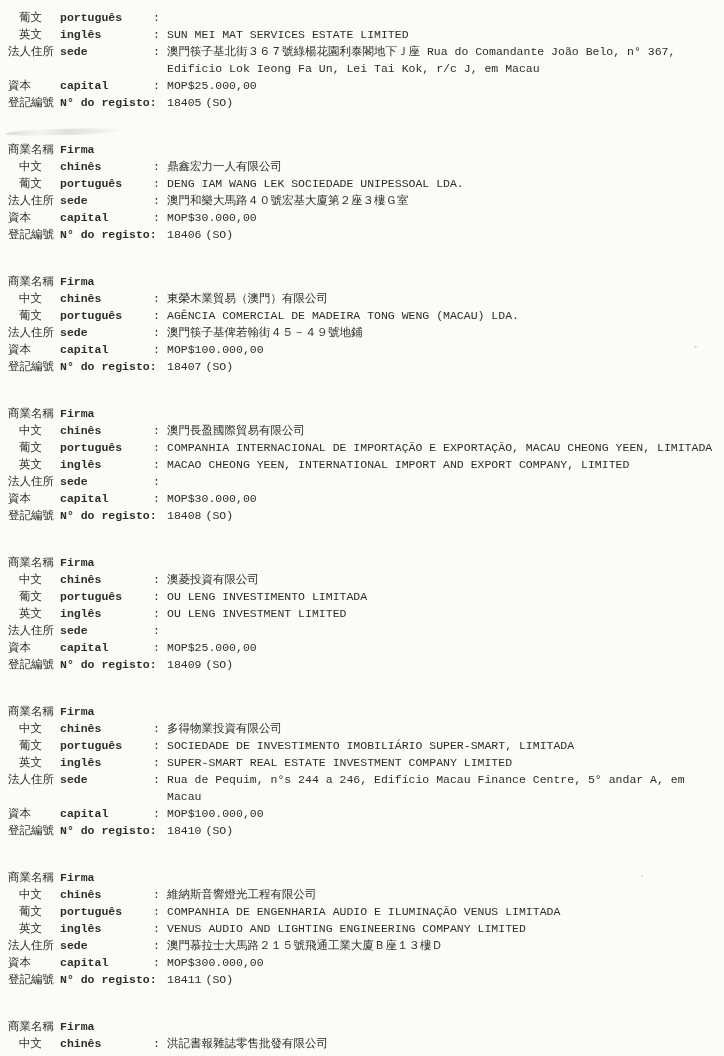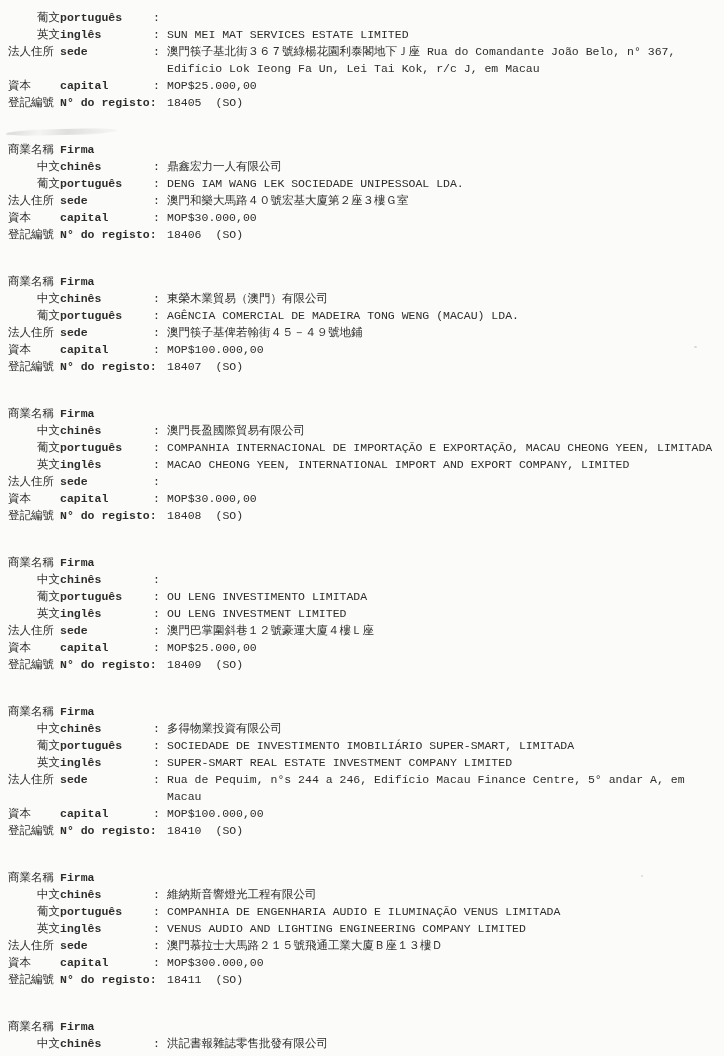--- a/index.html
+++ b/index.html
@@ -12,25 +12,25 @@
   }
   .page{position:relative;padding:9px 0 0 8px;}
   .entry{margin-bottom:30px;}
   .row{
     display:grid;
     grid-template-columns:52px 93px 14px 1fr;
     line-height:17px;align-items:baseline;
   }
   .cell{display:block;}
   .zh{white-space:nowrap;overflow:visible;}
-  .row.indent .zh{padding-left:11px;text-align:right;}
+  .row.indent .zh{padding-left:11px;}
   .pt{white-space:nowrap;overflow:visible;font-weight:bold;}
   .colon{white-space:pre;}
   .val{white-space:pre-wrap;max-width:549px;word-break:break-word;}
-  .so{margin-left:14px;}
+  .so{margin-left:4px;}
   
   .smudge{
     position:absolute;left:6px;top:129px;width:112px;height:6px;
     background:linear-gradient(93deg,
       rgba(140,140,140,.30) 0%,rgba(190,190,190,.12) 30%,
       rgba(150,150,150,.28) 55%,rgba(200,200,200,.10) 100%);
     border-radius:60% 40% 55% 45%/70% 50% 70% 40%;
     transform:rotate(-1.2deg);
     filter:blur(.6px);
   }
@@ -200,38 +200,38 @@
       <div class="row">
     <span class="cell zh">商業名稱</span>
     <span class="cell pt">Firma</span>
     <span class="cell colon"></span>
     <span class="cell val"></span>
   </div>
       <div class="row indent">
     <span class="cell zh">中文</span>
     <span class="cell pt">chinês</span>
     <span class="cell colon">:</span>
+    <span class="cell val">澳菱投資有限公司</span>
   </div>
       <div class="row indent">
     <span class="cell zh">葡文</span>
     <span class="cell pt">português</span>
     <span class="cell colon">:</span>
     <span class="cell val">OU LENG INVESTIMENTO LIMITADA</span>
   </div>
       <div class="row indent">
     <span class="cell zh">英文</span>
     <span class="cell pt">inglês</span>
     <span class="cell colon">:</span>
     <span class="cell val">OU LENG INVESTMENT LIMITED</span>
   </div>
       <div class="row">
     <span class="cell zh">法人住所</span>
     <span class="cell pt">sede</span>
     <span class="cell colon">:</span>
-    <span class="cell val">澳門巴掌圍斜巷１２號豪運大廈４樓Ｌ座</span>
   </div>
       <div class="row">
     <span class="cell zh">資本</span>
     <span class="cell pt">capital</span>
     <span class="cell colon">:</span>
     <span class="cell val">MOP$25.000,00</span>
   </div>
       <div class="row">
     <span class="cell zh">登記編號</span>
     <span class="cell pt">N° do registo:</span>

